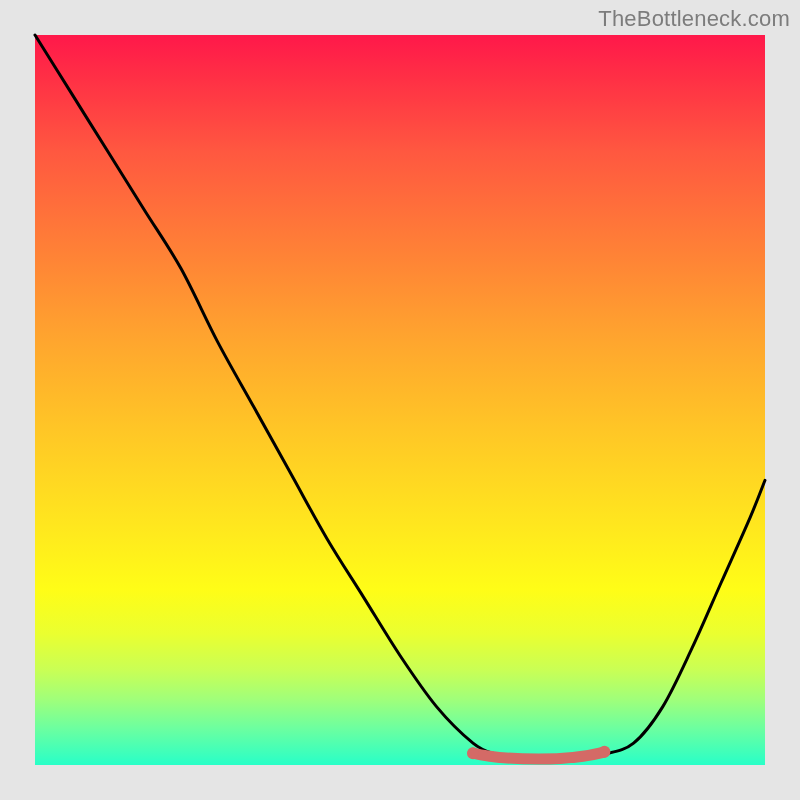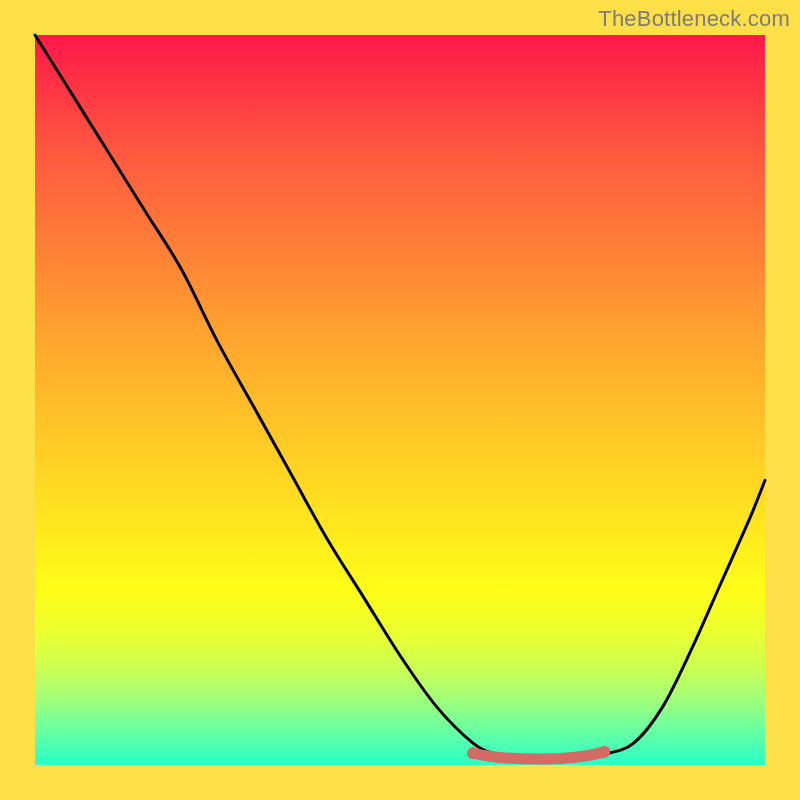--- a/index.html
+++ b/index.html
@@ -10,21 +10,21 @@
     background: #000;
     overflow: hidden;
     font-family: Arial, Helvetica, sans-serif;
   }
   .frame {
     position: absolute;
     left: 0;
     top: 0;
     width: 800px;
     height: 800px;
-    background: #fde047;
+    background: #e5e5e5;
     text-align: right;
   }
   .plot-area {
     position: absolute;
     left: 35px;
     top: 35px;
     width: 730px;
     height: 730px;
     background: linear-gradient(to bottom,
       #ff184a 0%,

